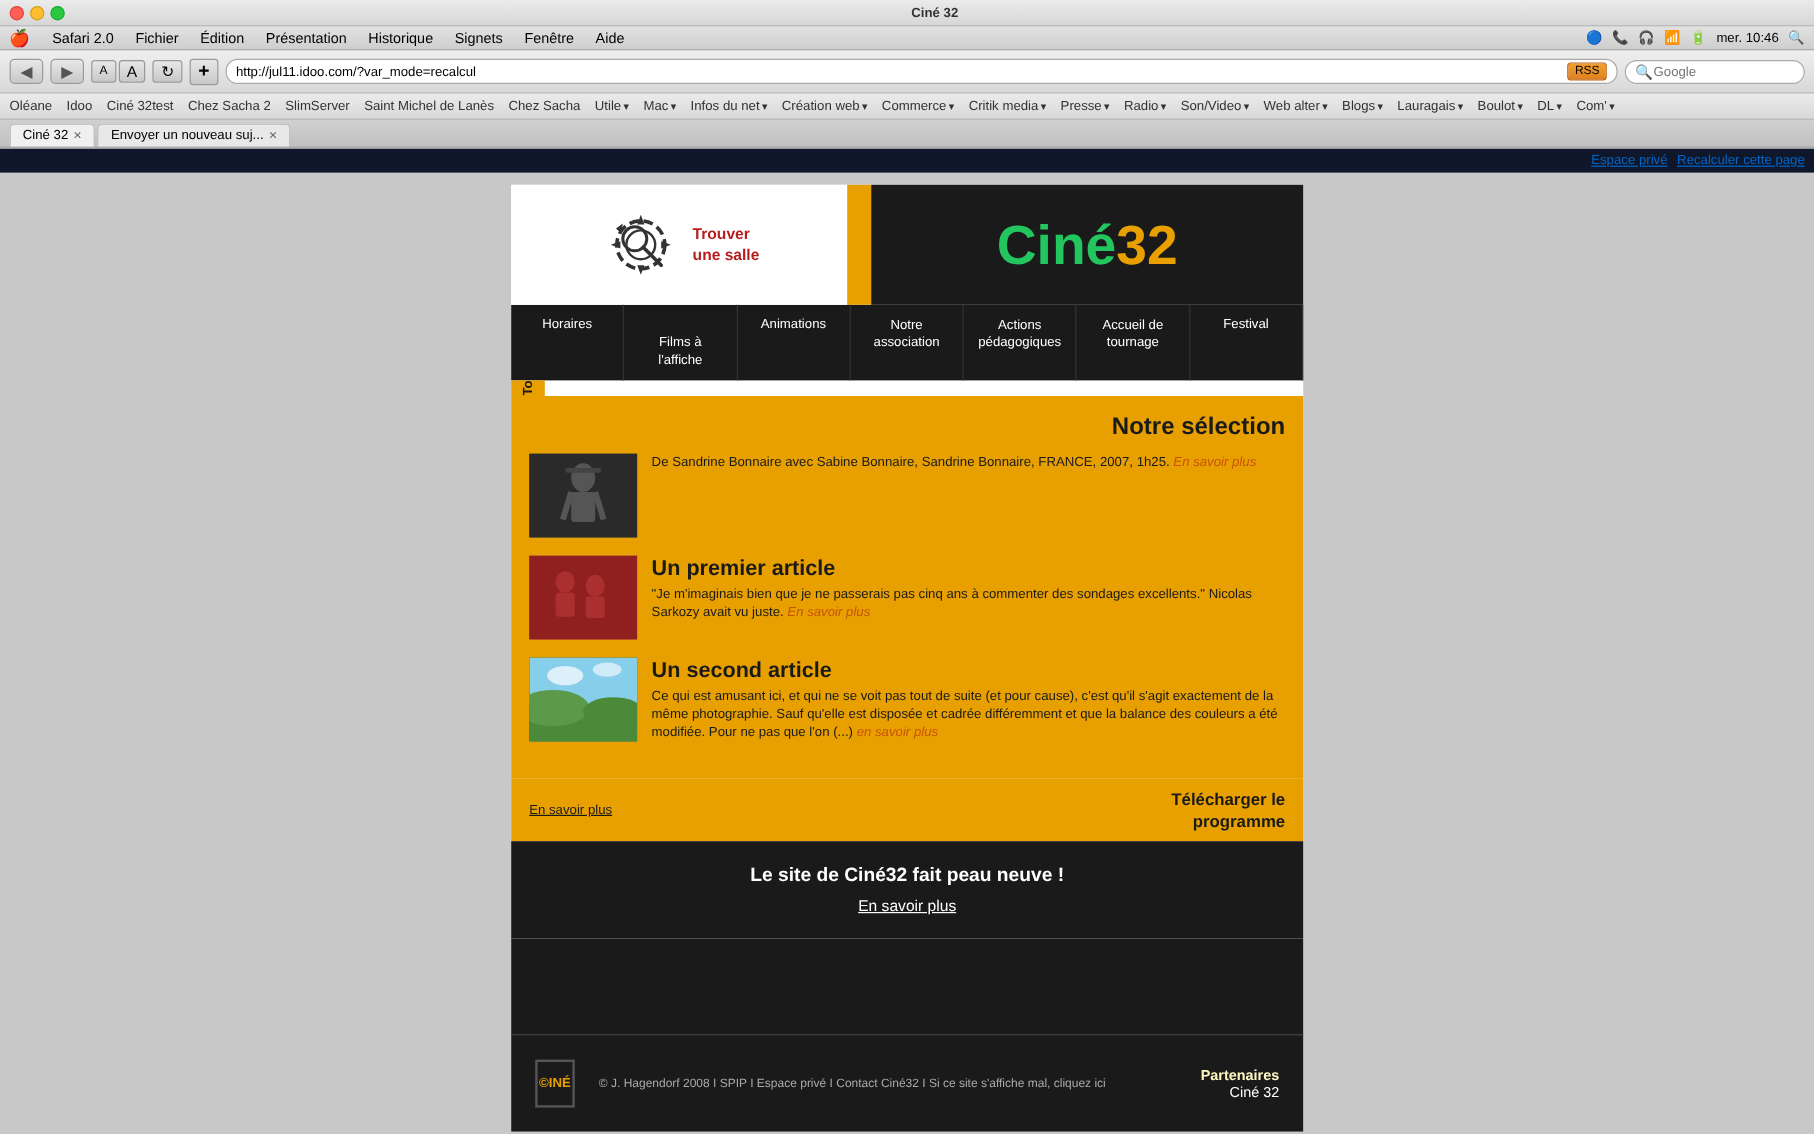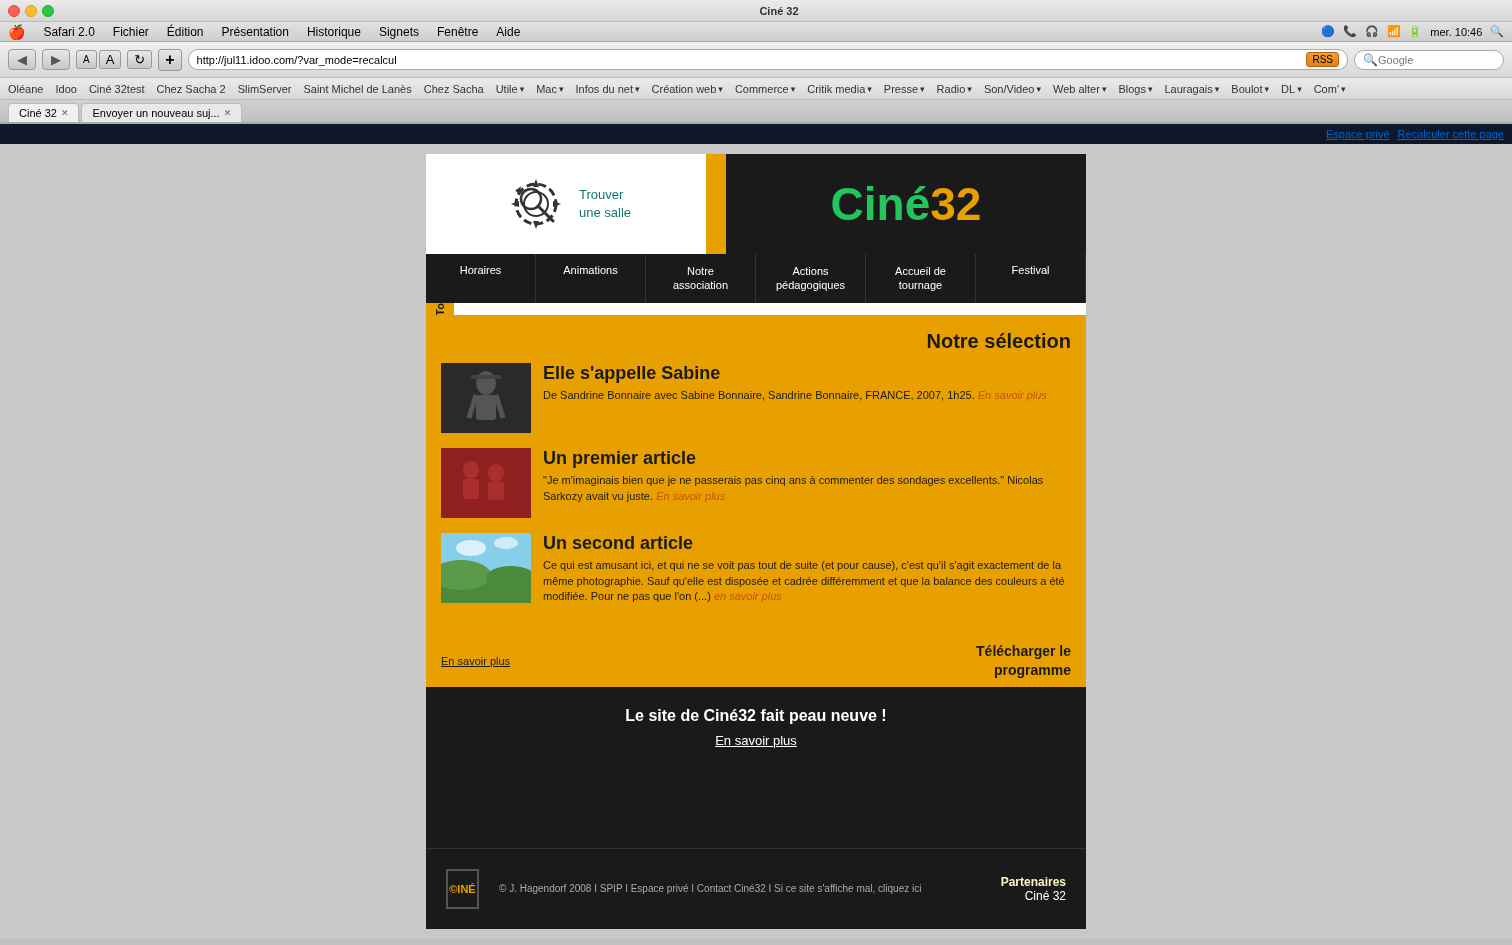--- a/index.html
+++ b/index.html
@@ -338,39 +338,42 @@
                 <path d="M35 60 L38 52 L32 52 Z" fill="#333"></path>
                 <path d="M10 35 L18 32 L18 38 Z" fill="#333"></path>
                 <path d="M60 35 L52 32 L52 38 Z" fill="#333"></path>
                 <path d="M18 18 L23 25 L17 25 Z" fill="#333" transform="rotate(45,20,20)"></path>
 
                 <circle cx="35" cy="35" r="20" fill="none" stroke="#333" stroke-width="3" stroke-dasharray="8 4"></circle>
 
                 <circle cx="30" cy="30" r="10" fill="none" stroke="#333" stroke-width="2.5"></circle>
                 <line x1="37" y1="37" x2="52" y2="52" stroke="#333" stroke-width="3" stroke-linecap="round"></line>
               </svg>
-              <div style="font-size:13px; font-weight:normal; color:#0f766e; line-height:1.4;">
+              <div style="font-size:13px; font-weight:bold; color:#b91c1c; line-height:1.4;">
                 <span>Trouver</span><br>
                 <span>une salle</span>
               </div>
             </div>
           </div>
 
           <div style="width:20px; background:#e8a000;"></div>
 
           <div class="site-logo-right">
             <div class="site-title">
               <span>Ciné</span><span style="color:#e8a000;">32</span>
             </div>
           </div>
         </div>
 
         <div class="site-nav">
           <div class="nav-item">
             <span>Horaires</span>
+          </div>
+          <div class="nav-item" style="white-space:pre-line; line-height:1.3;">
+            <span>Films à<br>l'affiche</span>
           </div>
           <div class="nav-item">
             <span>Animations</span>
           </div>
           <div class="nav-item" style="line-height:1.3;">
             <span>Notre<br>association</span>
           </div>
           <div class="nav-item" style="line-height:1.3;">
             <span>Actions<br>pédagogiques</span>
           </div>
@@ -399,21 +402,20 @@
                     <rect width="90" height="70" fill="#2a2a2a"></rect>
 
                     <ellipse cx="45" cy="20" rx="10" ry="12" fill="#555"></ellipse>
                     <rect x="30" y="12" width="30" height="4" rx="2" fill="#444"></rect>
                     <rect x="35" y="32" width="20" height="25" rx="3" fill="#555"></rect>
                     <line x1="35" y1="32" x2="28" y2="55" stroke="#555" stroke-width="5"></line>
                     <line x1="55" y1="32" x2="62" y2="55" stroke="#555" stroke-width="5"></line>
                   </svg>
                 </div>
                 <div class="film-info">
-                  <div class="film-title">Elle s'appelle Sabine</div>
                   <div class="film-desc">
                     <span>De Sandrine Bonnaire avec Sabine Bonnaire, Sandrine Bonnaire, FRANCE, 2007, 1h25.</span>
                     <span class="en-savoir-link">En savoir plus</span>
                   </div>
                 </div>
               </div>
 
               <div class="film-item">
                 <div class="thumb-premier">
                   <svg width="90" height="70" viewBox="0 0 90 70">

